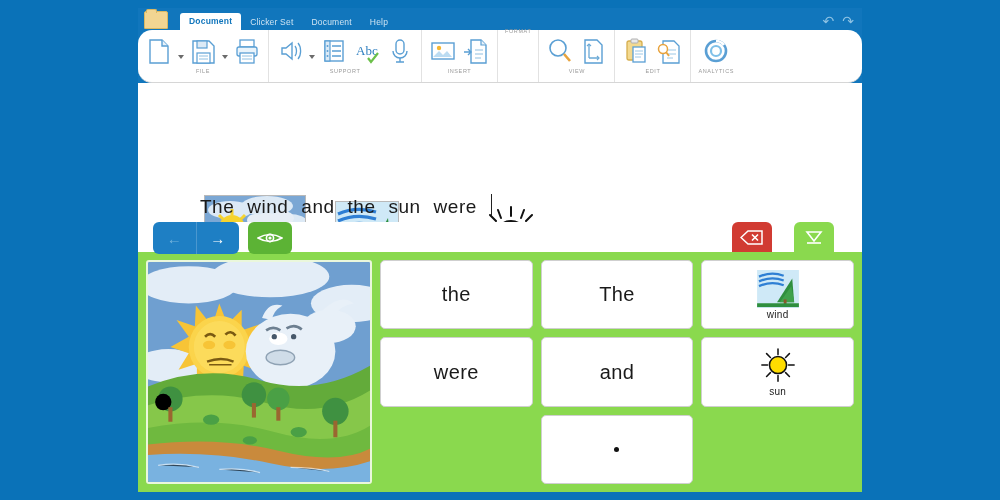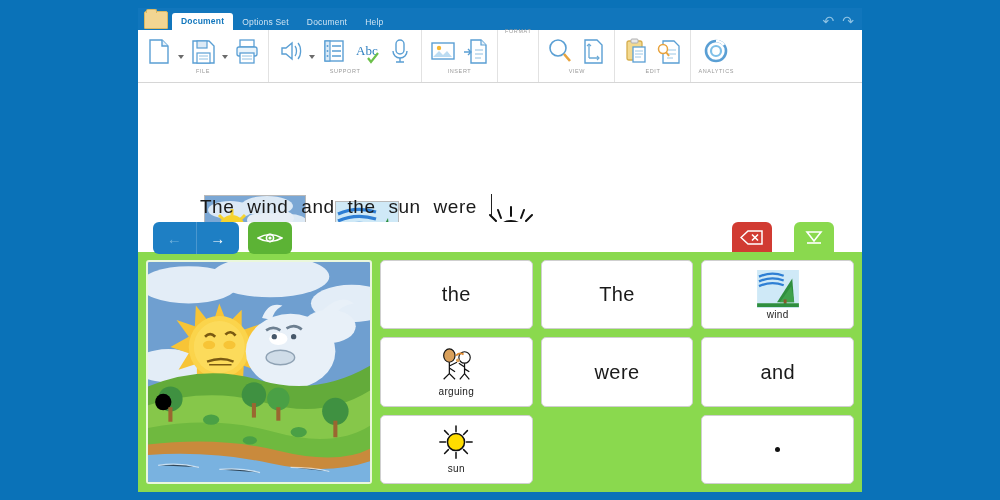--- a/index.html
+++ b/index.html
@@ -20,37 +20,37 @@
   }
   .folder-ico{
     width:22px;height:16px;margin-left:6px;margin-bottom:1px;
     background:#f2d592;border:1px solid #d9b863;border-radius:2px 2px 1px 1px;
     position:relative;
   }
   .folder-ico:before{
     content:"";position:absolute;left:1px;top:-3px;width:9px;height:3px;
     background:#f2d592;border:1px solid #d9b863;border-bottom:none;border-radius:2px 2px 0 0;
   }
-  .tabs{display:flex;align-items:flex-end;margin-left:4px;}
+  .tabs{display:flex;align-items:flex-end;margin-left:12px;}
   .tab{
     font-size:8.5px;color:#cfe4f3;padding:3px 9px 3px 9px;white-space:nowrap;
     letter-spacing:.2px;
   }
   .tab.active{
     background:#ffffff;color:#1176bc;border-radius:3px 3px 0 0;
     padding-bottom:4px;font-weight:bold;
   }
   .undo-redo{
     position:absolute;right:8px;bottom:3px;display:flex;gap:8px;align-items:center;
   }
   .ur{font-size:14px;color:#8fc3e4;line-height:12px;}
   
   .ribbon{
     background:#ffffff;height:52px;display:flex;align-items:flex-end;
-    border-bottom:1px solid #d6d6d6;position:relative;
+    border-bottom:1px solid #d6d6d6;position:relative;border-radius:14px;
   }
   .grp{
     display:flex;flex-direction:column;align-items:center;justify-content:flex-start;
     height:52px;padding:0 7px;border-right:1px solid #e2e2e2;box-sizing:border-box;
   }
   .grp:last-child{border-right:none;}
   .grp-row{display:flex;align-items:center;gap:5px;height:38px;padding-top:2px;}
   .grp-label{
     font-size:5.5px;color:#9a9a9a;letter-spacing:.6px;text-transform:uppercase;
     margin-top:-2px;
@@ -129,21 +129,21 @@
 </style>
 </head>
 <body>
 
 <div id="app">
 
   <div class="titlebar">
     <div class="folder-ico"></div>
     <div class="tabs">
       <div class="tab active">Document</div>
-      <div class="tab">Options Set</div>
+      <div class="tab">Clicker Set</div>
       <div class="tab">Document</div>
       <div class="tab">Help</div>
     </div>
     <div class="undo-redo">
       <div class="ur">↶</div>
       <div class="ur">↷</div>
     </div>
   </div>
 
   <div class="ribbon">
@@ -440,31 +440,20 @@
               <path d="M2 17q13-6 26-1"></path>
           </g>
           <path d="M37 9 21 34h18z" fill="#2f8f3e"></path>
           <path d="M36 17 24 34h15z" fill="#3fa14b"></path>
           <rect x="28" y="31" width="3" height="5" fill="#8a5a2b"></rect>
           <rect x="0" y="35" width="44" height="4" fill="#2f8f3e"></rect>
         </svg>
         <div class="cell-label">wind</div>
       </div>
 
-      <div class="cell">
-        <svg class="cell-pic" viewBox="0 0 44 40">
-          <ellipse cx="15" cy="9" rx="6" ry="7" fill="#d9a05b" stroke="#111" stroke-width="1.2"></ellipse>
-          <circle cx="31" cy="11" r="6" fill="#fff" stroke="#111" stroke-width="1.2"></circle>
-          <path d="M15 16v12M9 34l6-6 6 6M15 20l8-4M15 22l6 4" fill="none" stroke="#111" stroke-width="1.3"></path>
-          <path d="M31 17v11M26 34l5-6 5 6M31 21l-6-4M31 23l5 3" fill="none" stroke="#111" stroke-width="1.3"></path>
-          <path d="M22 9q4-4 8-1" fill="none" stroke="#e08a2e" stroke-width="2"></path>
-          <circle cx="24" cy="14" r="2" fill="#d9a05b"></circle>
-        </svg>
-        <div class="cell-label">arguing</div>
-      </div>
 
       <div class="cell">
         <div class="cell-word">were</div>
       </div>
 
       <div class="cell">
         <div class="cell-word">and</div>
       </div>
 
       <div class="cell">

